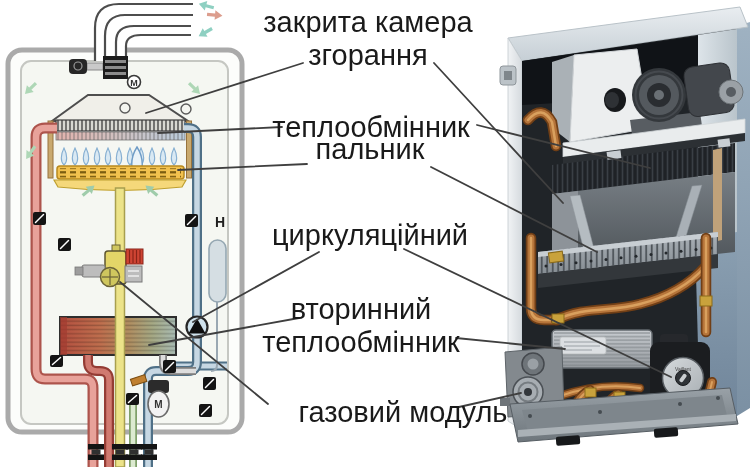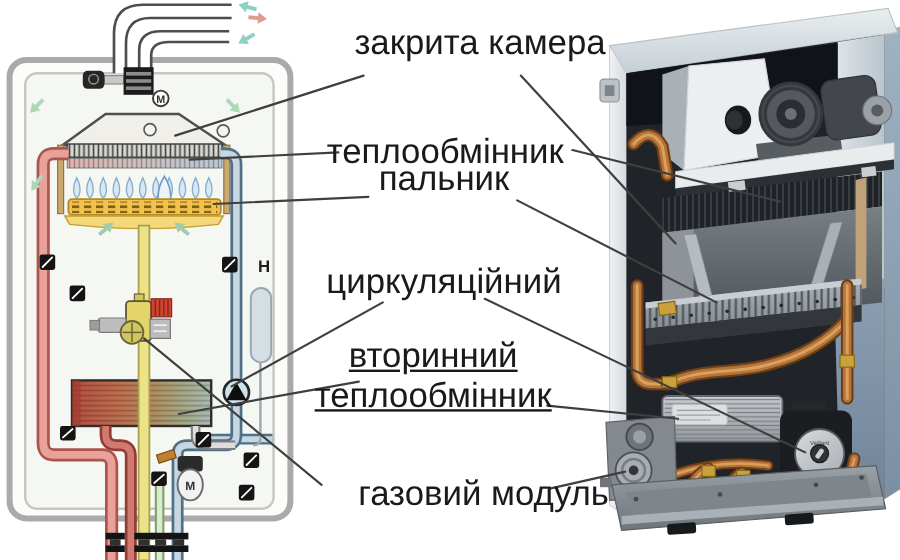--- a/index.html
+++ b/index.html
@@ -458,33 +458,34 @@
   <line x1="431" y1="167" x2="597" y2="252"></line>
   <line x1="319" y1="252" x2="193" y2="322"></line>
   <line x1="404" y1="249" x2="671" y2="377"></line>
   <line x1="299" y1="318" x2="149" y2="345"></line>
   <line x1="456" y1="338" x2="565" y2="349"></line>
   <line x1="268" y1="404" x2="120" y2="282"></line>
   <line x1="459" y1="407" x2="521" y2="393"></line>
 </g>
 </svg>
 
-<div class="lbl" style="left:368px;top:20px;margin-left:32px;">
+<div class="lbl" style="left:368px;top:6px;">
   <span>закрита камера</span>
+  <span>згорання</span>
 </div>
 <div class="lbl" style="left:371px;top:111px;">
   <span>теплообмінник</span>
 </div>
 <div class="lbl" style="left:370px;top:133px;">
   <span>пальник</span>
 </div>
 <div class="lbl" style="left:370px;top:219px;">
   <span>циркуляційний</span>
 </div>
-<div class="lbl" style="left:361px;top:281px;text-decoration:underline;">
+<div class="lbl" style="left:361px;top:293px;">
   <span>вторинний</span>
   <span>теплообмінник</span>
 </div>
 <div class="lbl" style="left:363px;top:396px;margin-left:40px;">
   <span>газовий модуль</span>
 </div>
 
 </div>
 
 </body></html>

